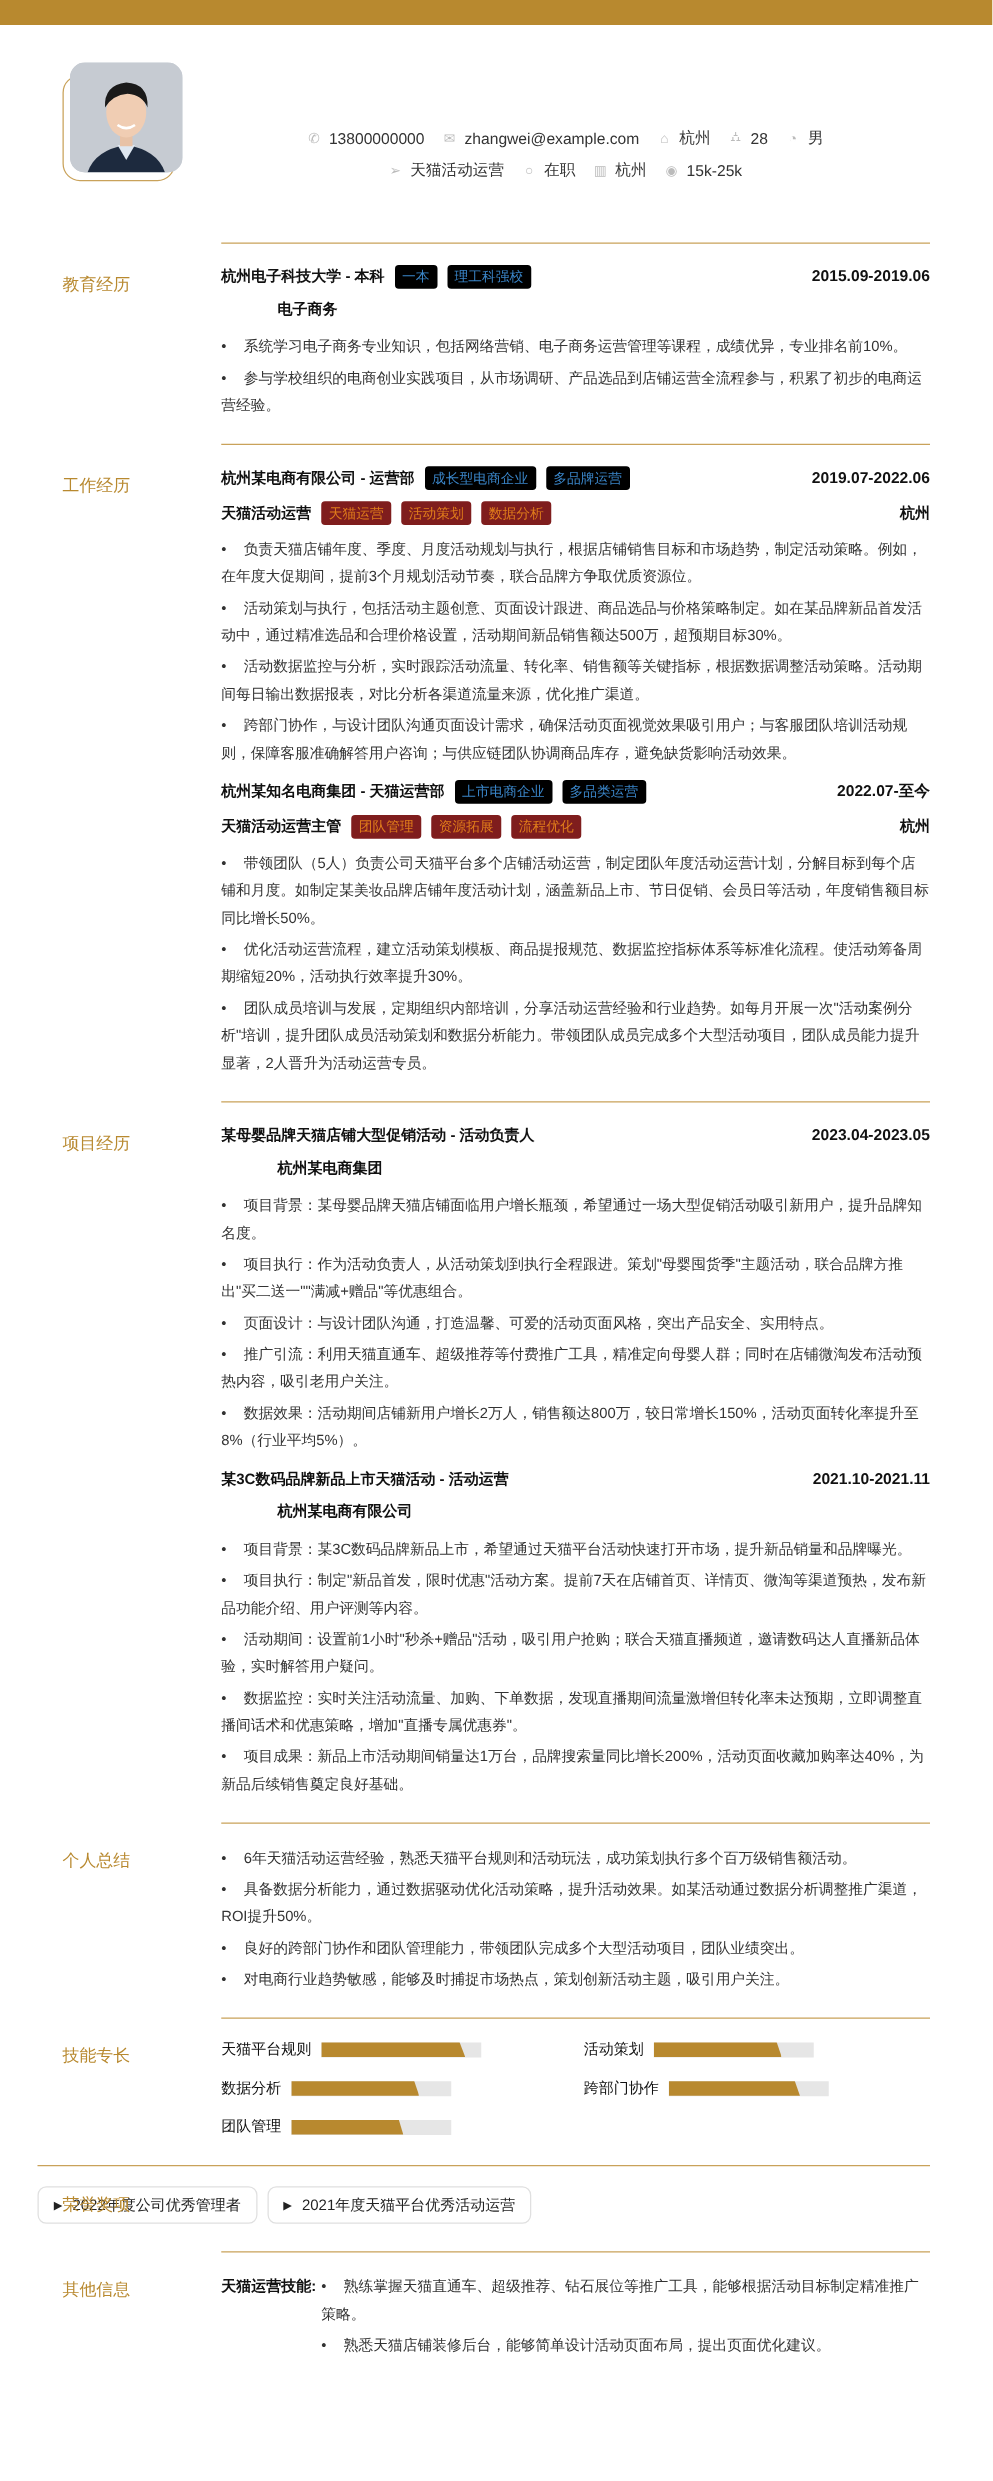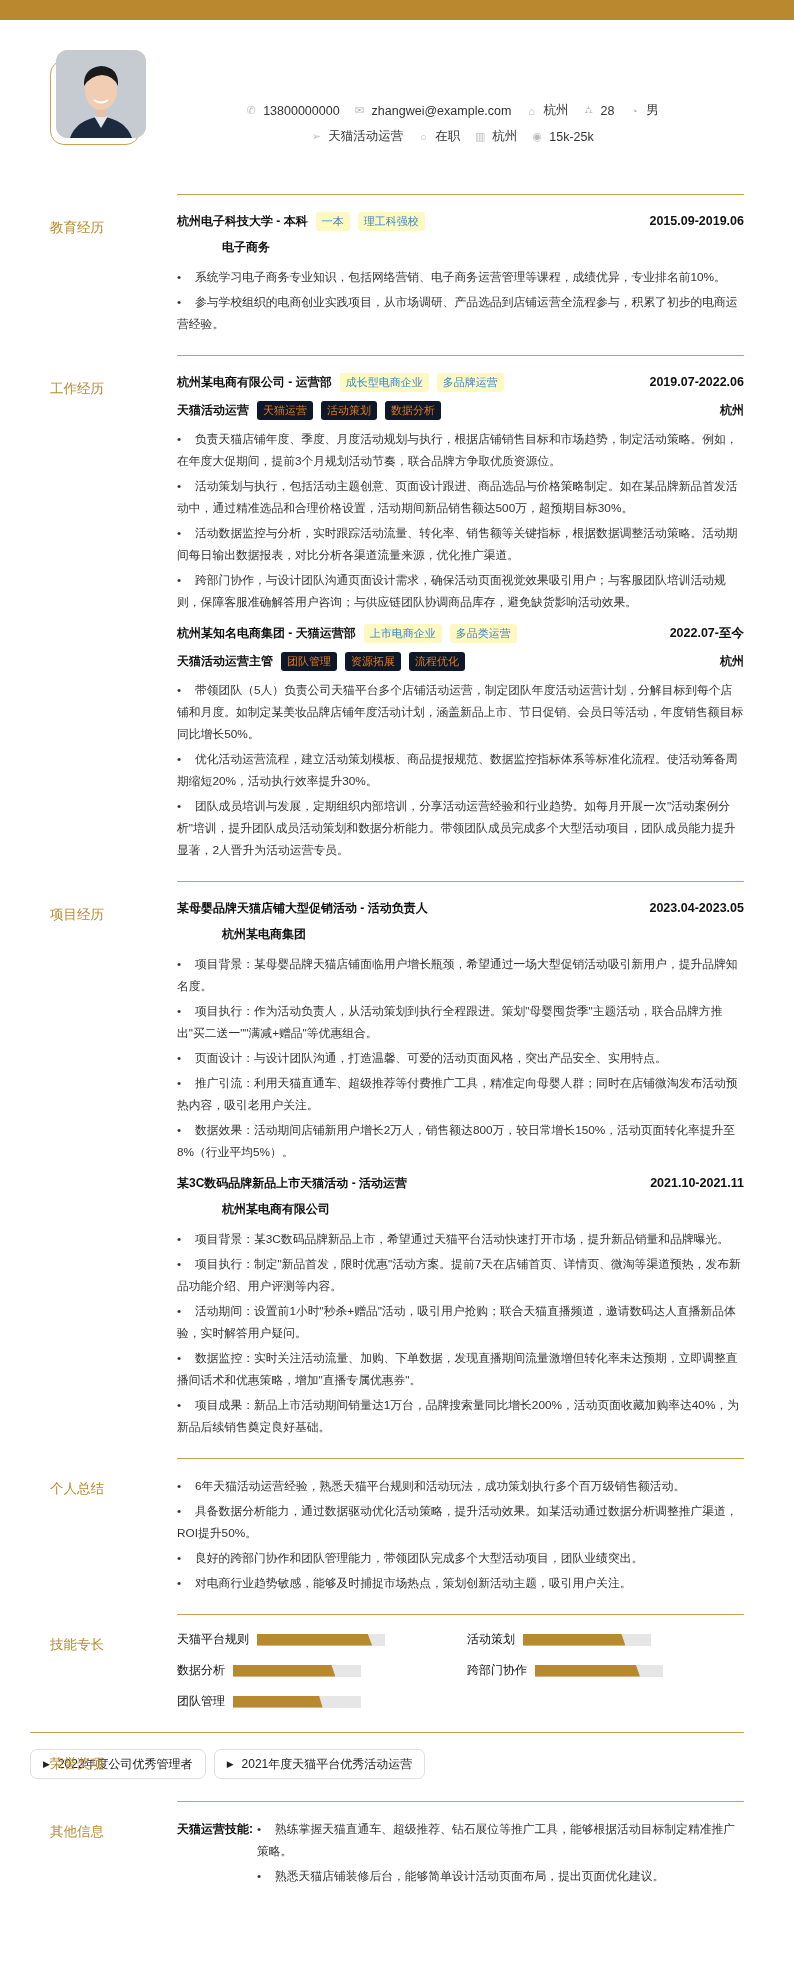--- a/index.html
+++ b/index.html
@@ -20,22 +20,22 @@
 
     .section { position: relative; padding-left: 177px; padding-right: 50px; }
     .divider { height: 1px; background: #c9a25a; margin-bottom: 16px; }
     .sec-title { position: absolute; left: 50px; font-size: 13.5px; color: #b8892f; }
     .entry-head { display: flex; align-items: center; justify-content: space-between; height: 20px; margin-bottom: 8px; }
     .entry-head .left { display: flex; align-items: center; gap: 8px; }
     .entry-title { font-weight: bold; font-size: 12px; color: #111; }
     .date { font-weight: bold; font-size: 12.5px; color: #111; }
     .city { font-weight: bold; font-size: 12px; color: #111; }
     .tag { font-size: 11px; padding: 2px 6px; border-radius: 3px; }
-    .tag.blue { background: #fef9c3; color: #3a85c8; }
-    .tag.orange { background: #0f172a; color: #e07d1b; }
+    .tag.blue { background: #000000; color: #3a85c8; }
+    .tag.orange { background: #7f1d1d; color: #e07d1b; }
     .sub { font-weight: bold; font-size: 12px; color: #111; margin-bottom: 10px; padding-left: 45px; }
     ul.bullets { list-style: none; }
     ul.bullets li { position: relative; font-size: 11.8px; line-height: 22px; color: #333; padding-left: 0; margin-bottom: 3px; text-indent: 18px; }
     ul.bullets li::before { content: "•"; position: absolute; left: -14px; text-indent: 0; color: #333; margin-left: 14px; }
     .skills { display: grid; grid-template-columns: 290px 290px; row-gap: 14px; }
     .skill { display: flex; align-items: center; gap: 8px; font-size: 12px; color: #111; }
     .bar { width: 128px; height: 12px; background: #e6e6e6; position: relative; }
     .bar .fill { position: absolute; left: 0; top: 0; bottom: 0; background: #b8892f; clip-path: polygon(0 0, 96% 0, 100% 100%, 0 100%); }
     .awards { display: flex; gap: 8px; }
     .award { display: inline-flex; align-items: center; gap: 8px; height: 30px; padding: 0 12px; border: 1px solid #e0e0e0; border-radius: 7px; font-size: 12px; color: #222; }

